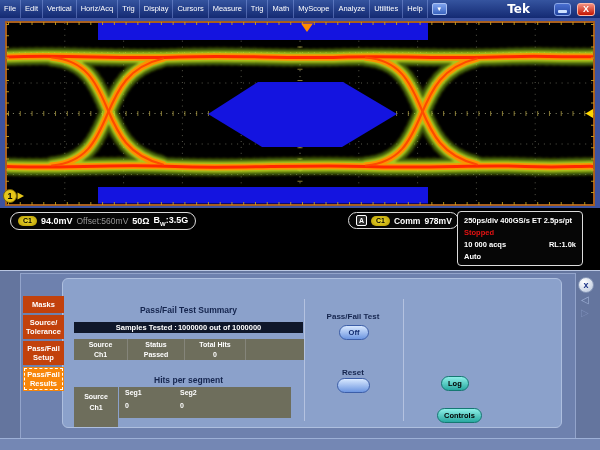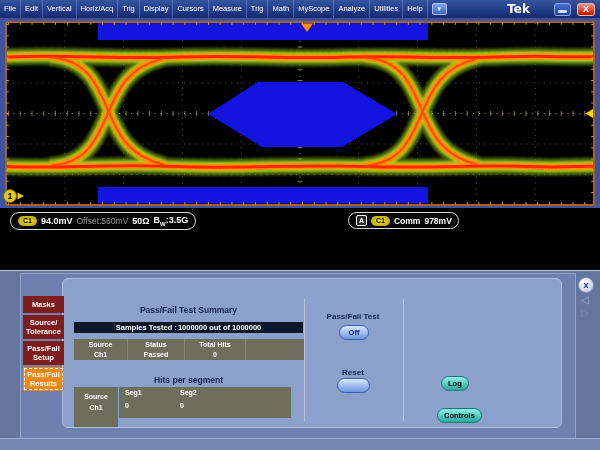--- a/index.html
+++ b/index.html
@@ -49,21 +49,21 @@
     border-top:1px solid #b9c6e2;box-sizing:border-box;}
   .win-frame{position:absolute;left:20px;top:2px;width:554px;height:165px;background:#6e81ae;
     border:1px solid #93a4cb;}
   .win-bottom{position:absolute;left:0;top:167px;width:600px;height:13px;background:#7487b4;
     border-top:1px solid #9db0d6;}
   .dialog{position:absolute;left:62px;top:7px;width:500px;height:150px;background:#8ba1cb;
     border:1px solid #aebfdf;border-radius:6px;box-sizing:border-box;}
   .titlebar{height:17px;background:linear-gradient(90deg,#26459c,#1a3380);border-radius:5px 5px 0 0;
     color:#fff;font-size:9.5px;font-weight:bold;line-height:17px;padding-left:10px;}
   .tabs{position:absolute;left:23px;top:25px;width:41px;display:flex;flex-direction:column;gap:2px;}
-  .tab{background:#7f1d1d;color:#fff;font-size:7.5px;font-weight:bold;text-align:center;
+  .tab{background:#c2410c;color:#fff;font-size:7.5px;font-weight:bold;text-align:center;
     padding:3px 1px;line-height:1.2;display:flex;flex-direction:column;justify-content:center;
     min-height:11px;cursor:default;}
   .tab span{display:block;}
   .tab.selected{background:#f8860a;outline:1px dashed #fff;outline-offset:-2px;}
 
   .heading{position:absolute;left:11px;width:229px;text-align:center;color:#15254e;
     font-weight:bold;font-size:8.5px;}
   .samples-bar{position:absolute;left:11px;top:43px;width:229px;height:11px;background:#0f172a;
     color:#fff;font-size:7.5px;font-weight:bold;display:flex;justify-content:center;gap:1px;
     align-items:center;}
@@ -241,20 +241,29 @@
       <span class="dim">Offset:560mV</span>
       <span>50Ω</span>
       <span class="bw"><span>B</span><sub>W</sub><span>:3.5G</span></span>
     </div>
     <div class="readout ro-trig">
       <span class="abadge">A</span>
       <span class="pill">C1</span>
       <span>Comm</span>
       <span>978mV</span>
     </div>
+    <div class="ro-acq">
+      <span>250ps/div  400GS/s  ET  2.5ps/pt</span>
+      <span class="stopped">Stopped</span>
+      <span class="acq-row">
+        <span>10 000 acqs</span>
+        <span>RL:1.0k</span>
+      </span>
+      <span>Auto</span>
+    </div>
   </div>
 
   <div class="winarea">
     <div class="win-frame"></div>
     <div class="win-bottom"></div>
 
     <div class="dialog">
 
       <div class="heading" style="top:26px;">Pass/Fail Test Summary</div>
 

